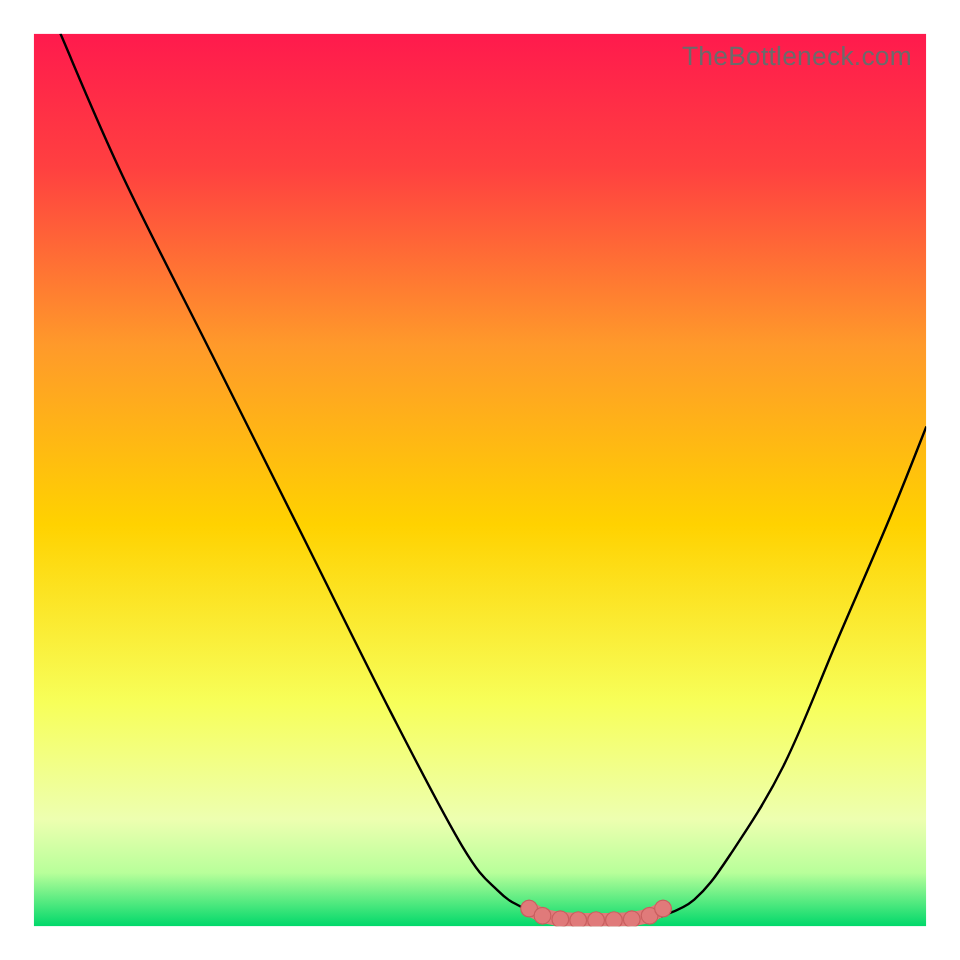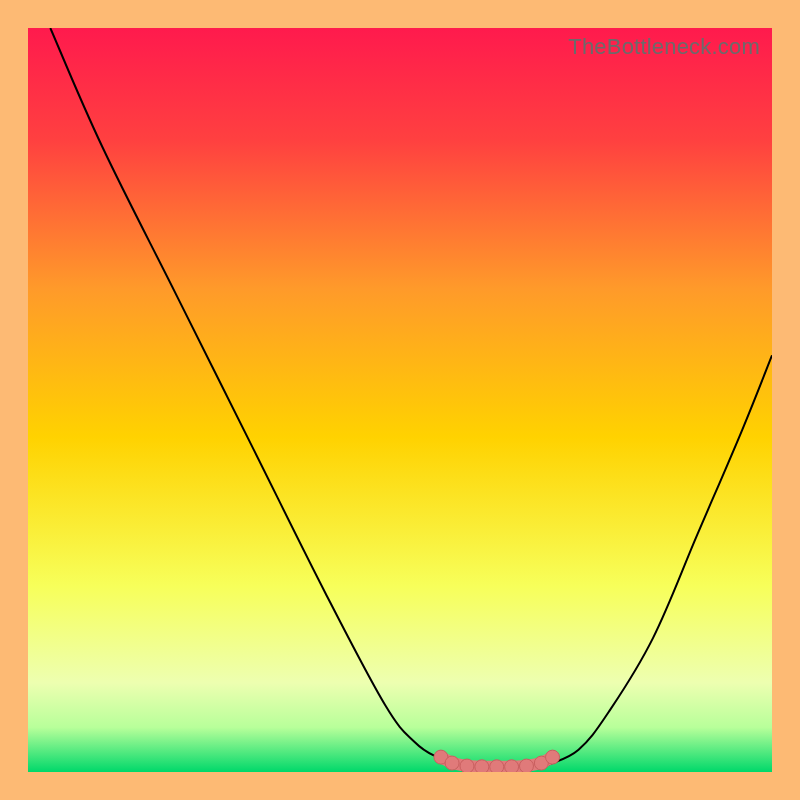--- a/index.html
+++ b/index.html
@@ -9,21 +9,21 @@
     height: 800px;
     background: #000;
     overflow: hidden;
   }
   .frame {
     position: absolute;
     left: 0;
     top: 0;
     width: 800px;
     height: 800px;
-    background: #fdba74;
+    background: #ffffff;
   }
   .plot {
     position: absolute;
     left: 28px;
     top: 28px;
     width: 744px;
     height: 744px;
     overflow: hidden;
   }
   .watermark {

